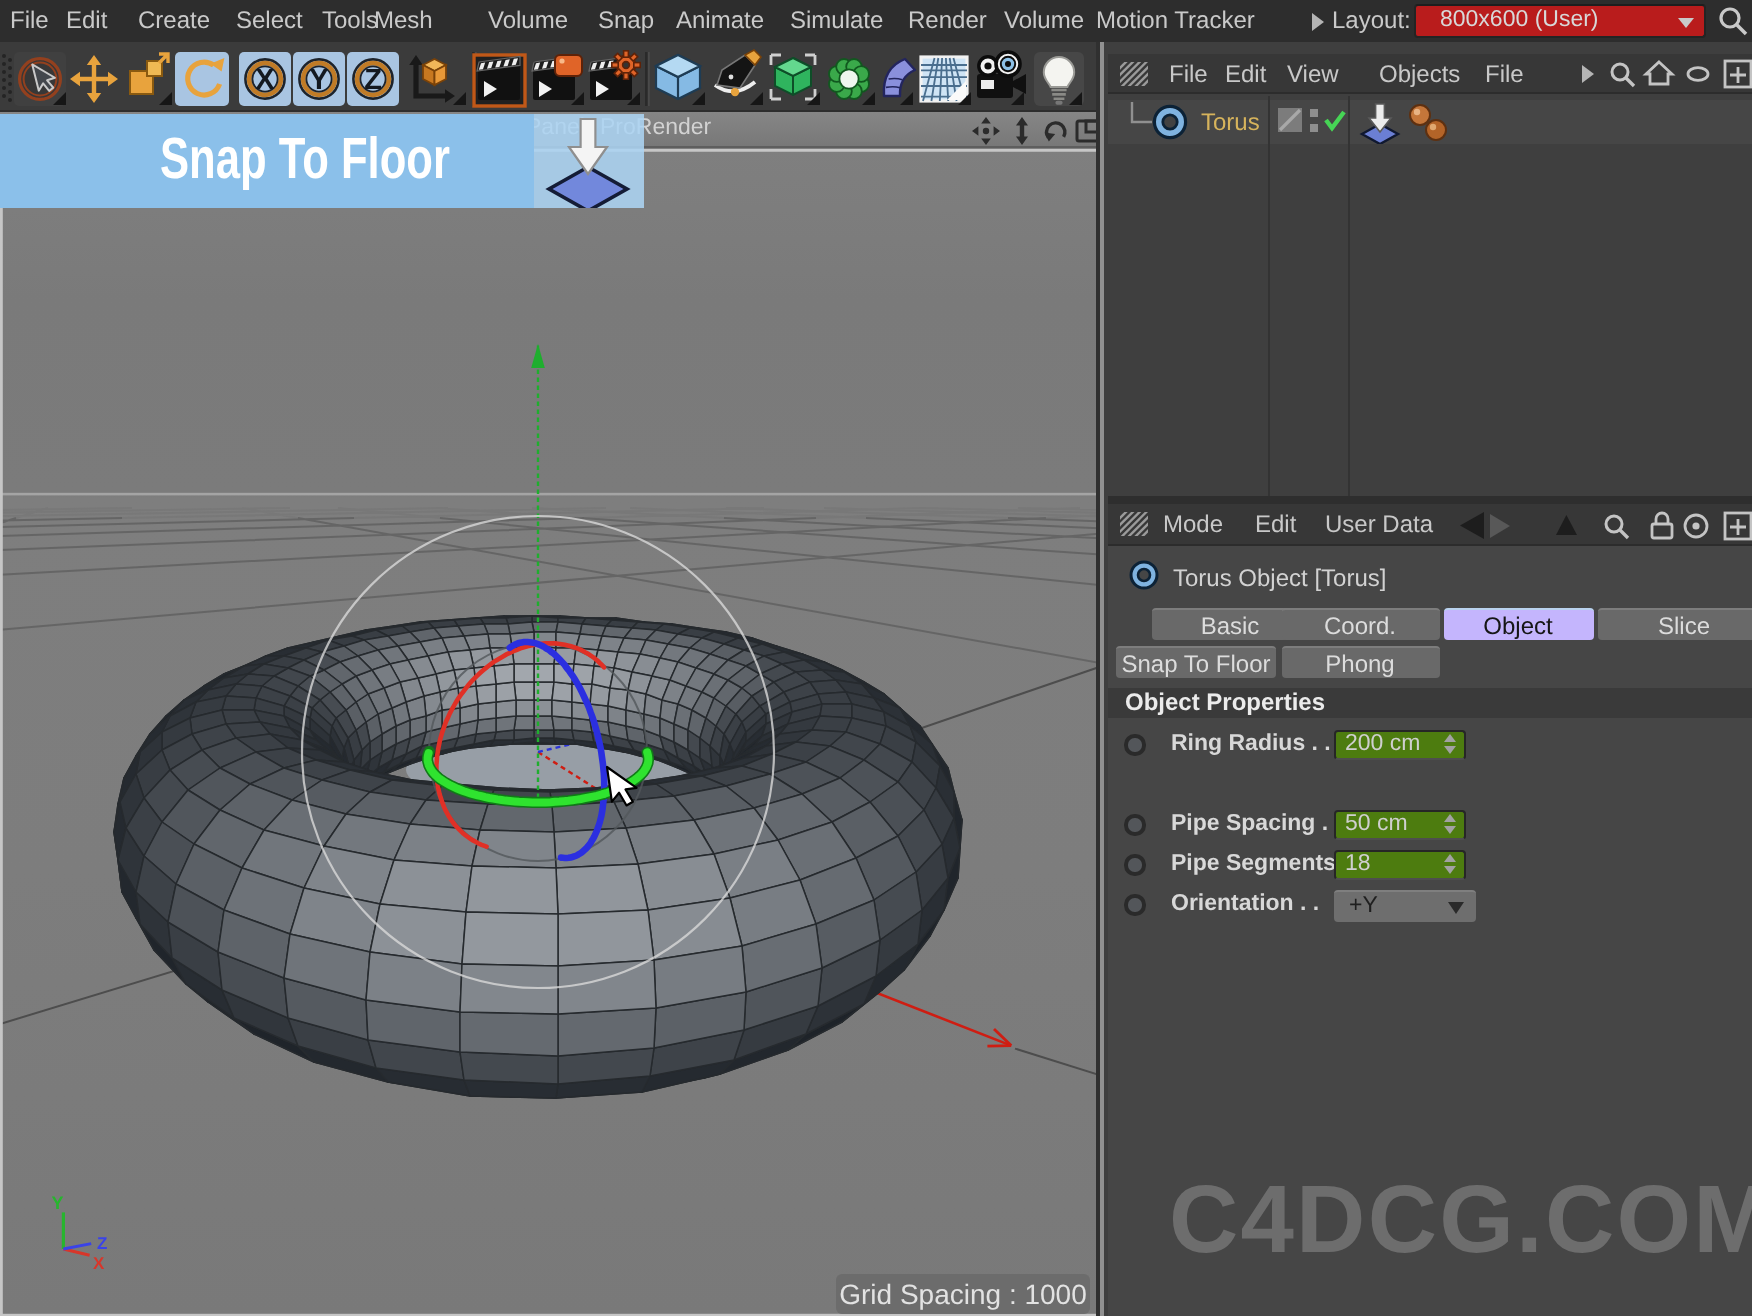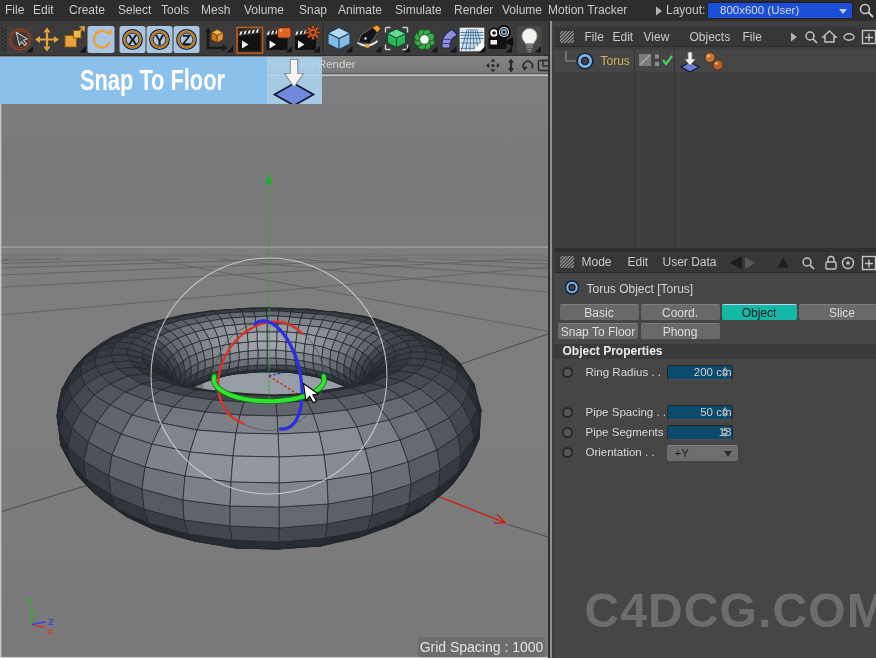--- a/index.html
+++ b/index.html
@@ -3,21 +3,21 @@
 <meta charset="utf-8">
 <style>
 html,body{margin:0;padding:0;width:876px;height:658px;overflow:hidden;background:#454545;
 font-family:"Liberation Sans",sans-serif;-webkit-font-smoothing:antialiased;}
 *{box-sizing:border-box;}
 .abs{position:absolute;}
 #stage{position:relative;width:876px;height:658px;}
 
 #menubar{left:0;top:0;width:876px;height:21px;background:#2d2d2d;font-size:12px;color:#c9c9c9;}
 #menubar span{position:absolute;top:3px;white-space:nowrap;}
-#layoutbox{position:absolute;left:707px;top:2px;width:146px;height:17px;background:#1d4ed8;
+#layoutbox{position:absolute;left:707px;top:2px;width:146px;height:17px;background:#b91c1c;
 border:1px solid #242424;border-top-color:#1e1e1e;border-radius:2px;color:#d8d8d8;font-size:11.5px;
 line-height:15px;padding-left:12px;}
 #layoutbox .arr{position:absolute;right:5px;top:6px;width:0;height:0;border:4px solid transparent;
 border-top:5px solid #c9c9c9;}
 
 #toolbar{left:0;top:21px;width:556px;height:35px;background:#3b3b3b;border-bottom:1px solid #2e2e2e;}
 
 #vhead{left:0;top:56px;width:552px;height:18px;background:linear-gradient(#868686,#787878);
 font-size:11.5px;color:#d2d2d2;border-bottom:1px solid #5e5e5e;}
 #vhead span{position:absolute;top:2px;}
@@ -39,30 +39,30 @@
 #om-body{position:absolute;left:5.5px;top:27px;width:322.5px;height:200px;}
 .omsep{position:absolute;top:0;width:1px;background:#333;}
 #om-divider{position:absolute;left:5.5px;top:227px;width:322.5px;height:4px;background:#2e2e2e;}
 
 #am{position:absolute;left:5.5px;top:231px;width:322.5px;height:406px;background:#464646;}
 #am-menu{position:absolute;left:0;top:0;width:322.5px;height:21px;background:#373737;
 border-bottom:1px solid #2c2c2c;color:#c8c8c8;font-size:12px;}
 #am-menu span{position:absolute;top:3px;}
 .tab{position:absolute;height:16px;background:#696969;border-radius:2px;color:#dcdcdc;
 font-size:12px;text-align:center;line-height:16px;border-top:1px solid #7d7d7d;}
-.tab.sel{background:#14b8a6;color:#161616;border-top-color:#b9d2ee;}
+.tab.sel{background:#c4b5fd;color:#161616;border-top-color:#b9d2ee;}
 #objprops{position:absolute;left:0;top:92px;width:322.5px;height:15px;background:#3a3a3a;
 color:#ebebeb;font-size:12px;font-weight:bold;line-height:15px;padding-left:9px;}
 .prow{position:absolute;left:0;width:322.5px;height:20px;}
 .prow .ring{position:absolute;left:8.5px;top:5px;width:10.5px;height:10.5px;border-radius:50%;
 border:2.2px solid #2a2a2a;background:#53565a;}
-.prow .lab{position:absolute;left:32px;top:3.5px;font-size:11.5px;color:#d8d8d8;}
-.vbox{position:absolute;left:113px;top:2.5px;width:66px;height:15px;background:#0c4a6e;
+.prow .lab{position:absolute;left:32px;top:3.5px;font-size:11.5px;color:#d8d8d8;font-weight:bold;}
+.vbox{position:absolute;left:113px;top:2.5px;width:66px;height:15px;background:#4d7c0f;
 border-radius:2px;border:1px solid #262626;border-bottom-color:#4e4e4e;color:#cfcfcf;
-font-size:11.5px;line-height:13px;padding-left:5px;text-align:right;}
+font-size:11.5px;line-height:13px;padding-left:5px;}
 .spin{position:absolute;right:3px;top:1.5px;width:7px;height:10px;}
 .spin:before{content:"";position:absolute;left:0;top:0;width:0;height:0;
 border-left:3.4px solid transparent;border-right:3.4px solid transparent;
 border-bottom:4px solid #a2a2a2;}
 .spin:after{content:"";position:absolute;left:0;bottom:0;width:0;height:0;
 border-left:3.4px solid transparent;border-right:3.4px solid transparent;
 border-top:4px solid #a2a2a2;}
 .drop{position:absolute;left:113px;top:2.5px;width:71px;height:16px;background:#6e6e6e;
 border-radius:2px;border-top:1px solid #7f7f7f;color:#1f1f1f;font-size:11.5px;line-height:15px;
 padding-left:8px;}
@@ -74,21 +74,21 @@
 </head>
 <body>
 <div id="stage">
 
   <div class="abs" id="menubar">
     <span style="left:5px">File</span>
       <span style="left:33px">Edit</span>
     <span style="left:69px">Create</span>
       <span style="left:118px">Select</span>
     <span style="left:161px">Tools</span>
-      <span style="left:201px">Mesh</span>
+      <span style="left:187px">Mesh</span>
     <span style="left:244px">Volume</span>
       <span style="left:299px">Snap</span>
     <span style="left:338px">Animate</span>
       <span style="left:395px">Simulate</span>
     <span style="left:454px">Render</span>
       <span style="left:502px">Volume</span>
     <span style="left:548px">Motion Tracker</span>
     <svg class="abs" style="left:655px;top:6px" width="8" height="10" viewBox="0 0 8 10">
         <path d="M1 0.5l6 4.5-6 4.5z" fill="#b4b4b4"></path>
       </svg>
@@ -1593,21 +1593,21 @@
           <circle cx="122" cy="8" r="1.8" fill="#c4c4c4"></circle>
           <rect x="136.5" y="1.5" width="13" height="13" fill="none" stroke="#c4c4c4" stroke-width="1.4"></rect>
           <path d="M143 4.5v8M139 8.5h8" stroke="#c4c4c4" stroke-width="1.4"></path>
         </svg>
       </div>
       <svg class="abs" style="left:10px;top:28px" width="16" height="15" viewBox="0 0 16 15">
         <circle cx="8" cy="7.5" r="6.5" fill="#7fb3e0" stroke="#0c2236" stroke-width="1.5"></circle>
         <circle cx="8" cy="7.5" r="3" fill="#464646" stroke="#0c2236" stroke-width="1.3"></circle>
       </svg>
       <span class="abs" style="left:33px;top:30px;font-size:12px;color:#d2d2d2">Torus Object [Torus]</span>
-      <div class="tab" style="left:6px;top:52px;width:79px">Basic</div>
+      <div class="tab" style="left:22px;top:52px;width:79px">Basic</div>
       <div class="tab" style="left:87px;top:52px;width:79px">Coord.</div>
       <div class="tab sel" style="left:168px;top:52px;width:75px">Object</div>
       <div class="tab" style="left:245px;top:52px;width:87px">Slice</div>
       <div class="tab" style="left:4.5px;top:71px;width:80px">Snap To Floor</div>
       <div class="tab" style="left:87px;top:71px;width:79px">Phong</div>
       <div id="objprops">Object Properties</div>
       <div class="prow" style="top:110px">
           <div class="ring"></div>
           <div class="lab">Ring Radius . .</div>
         <div class="vbox">200 cm<div class="spin"></div></div>

